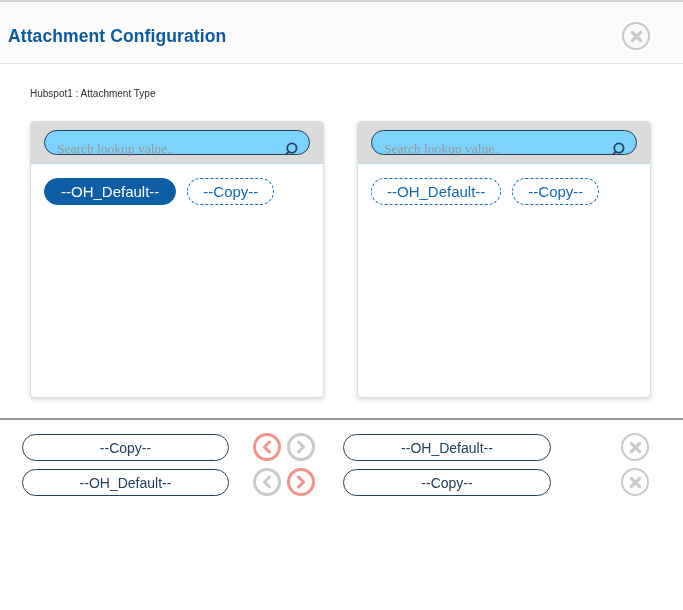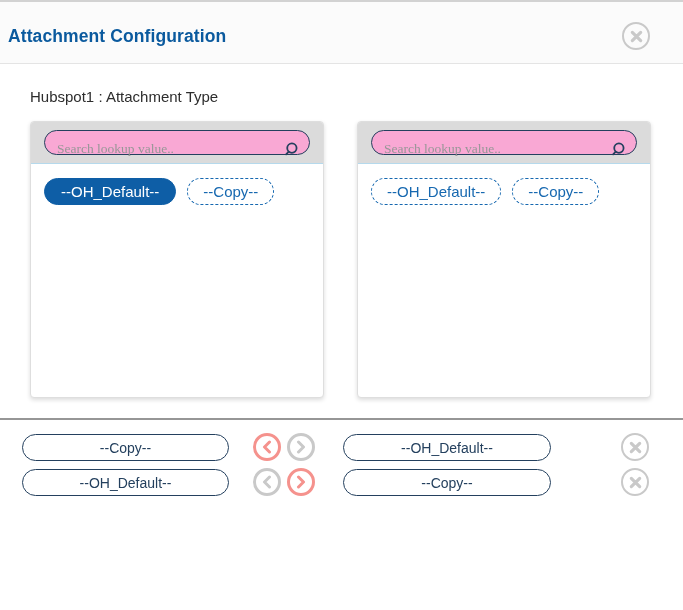--- a/index.html
+++ b/index.html
@@ -32,21 +32,21 @@
     border: 2.5px solid #c9c9c9;
     background: transparent;
     color: #c9c9c9;
     display: flex; align-items: center; justify-content: center;
     padding: 0; cursor: pointer;
   }
   .dialog-close { position: absolute; right: 33px; top: 20px; }
   
   .panel-title {
     position: absolute; top: 86px;
-    font-size: 15px; color: #2d2d2d;
+    font-size: 10px; color: #2d2d2d;
   }
   .panel-title.left  { left: 30px; }
   .panel-title.right { left: 357px; }
   
   .panel {
     position: absolute; top: 119px;
     width: 294px; height: 277px;
     background: #fff;
     border: 1px solid #dedede;
     border-radius: 4px;
@@ -60,21 +60,21 @@
     background: #dbdbdb;
     border-radius: 3px 3px 0 0;
     border-bottom: 1px solid #b5d9ec;
     display: flex; align-items: center;
     padding: 0 13px;
     box-sizing: border-box;
   }
   .search-pill {
     flex: 1;
     height: 25px;
-    background: #f9a8d4;
+    background: #7dd3fc;
     border: 1.6px solid #24405e;
     border-radius: 14px;
     display: flex; align-items: center;
     padding: 12px 9px 0 12px;
     box-sizing: border-box;
   }
   .search-pill input {
     flex: 1;
     border: none; outline: none; background: transparent;
     font-family: "Liberation Serif", serif;

